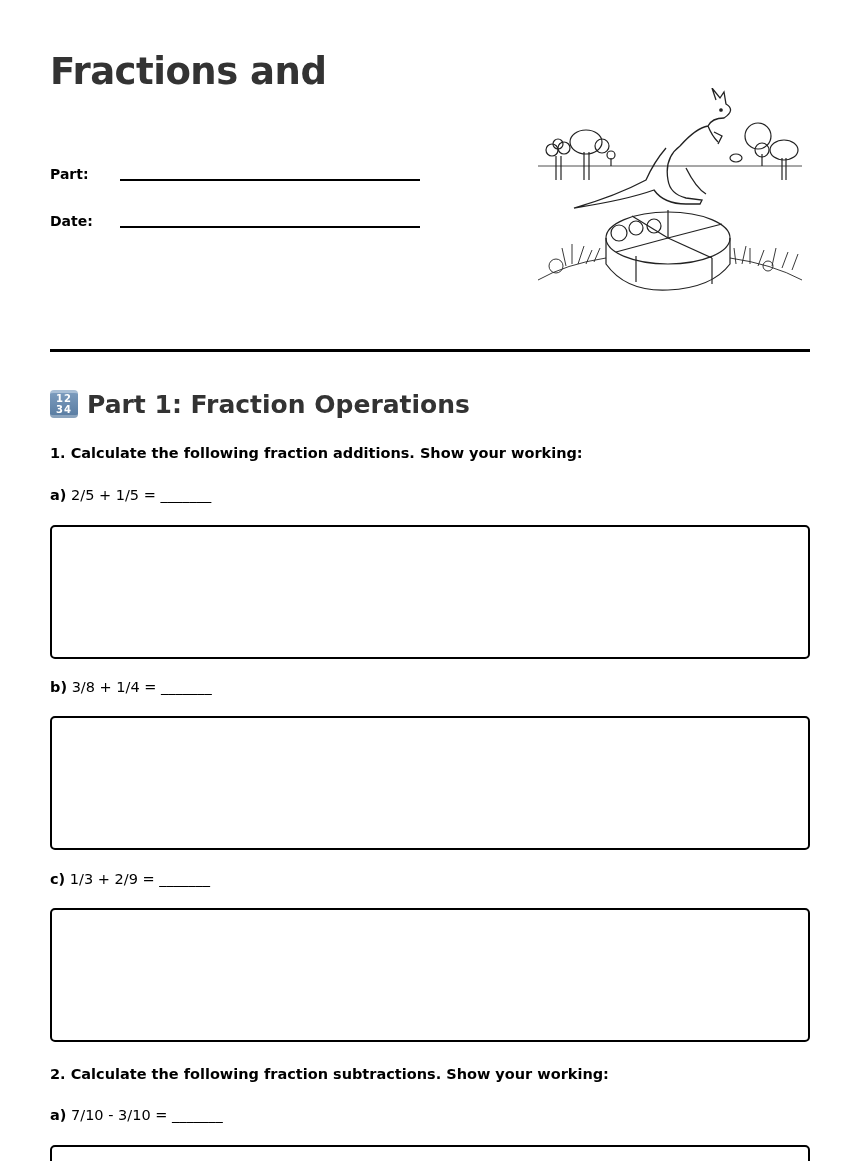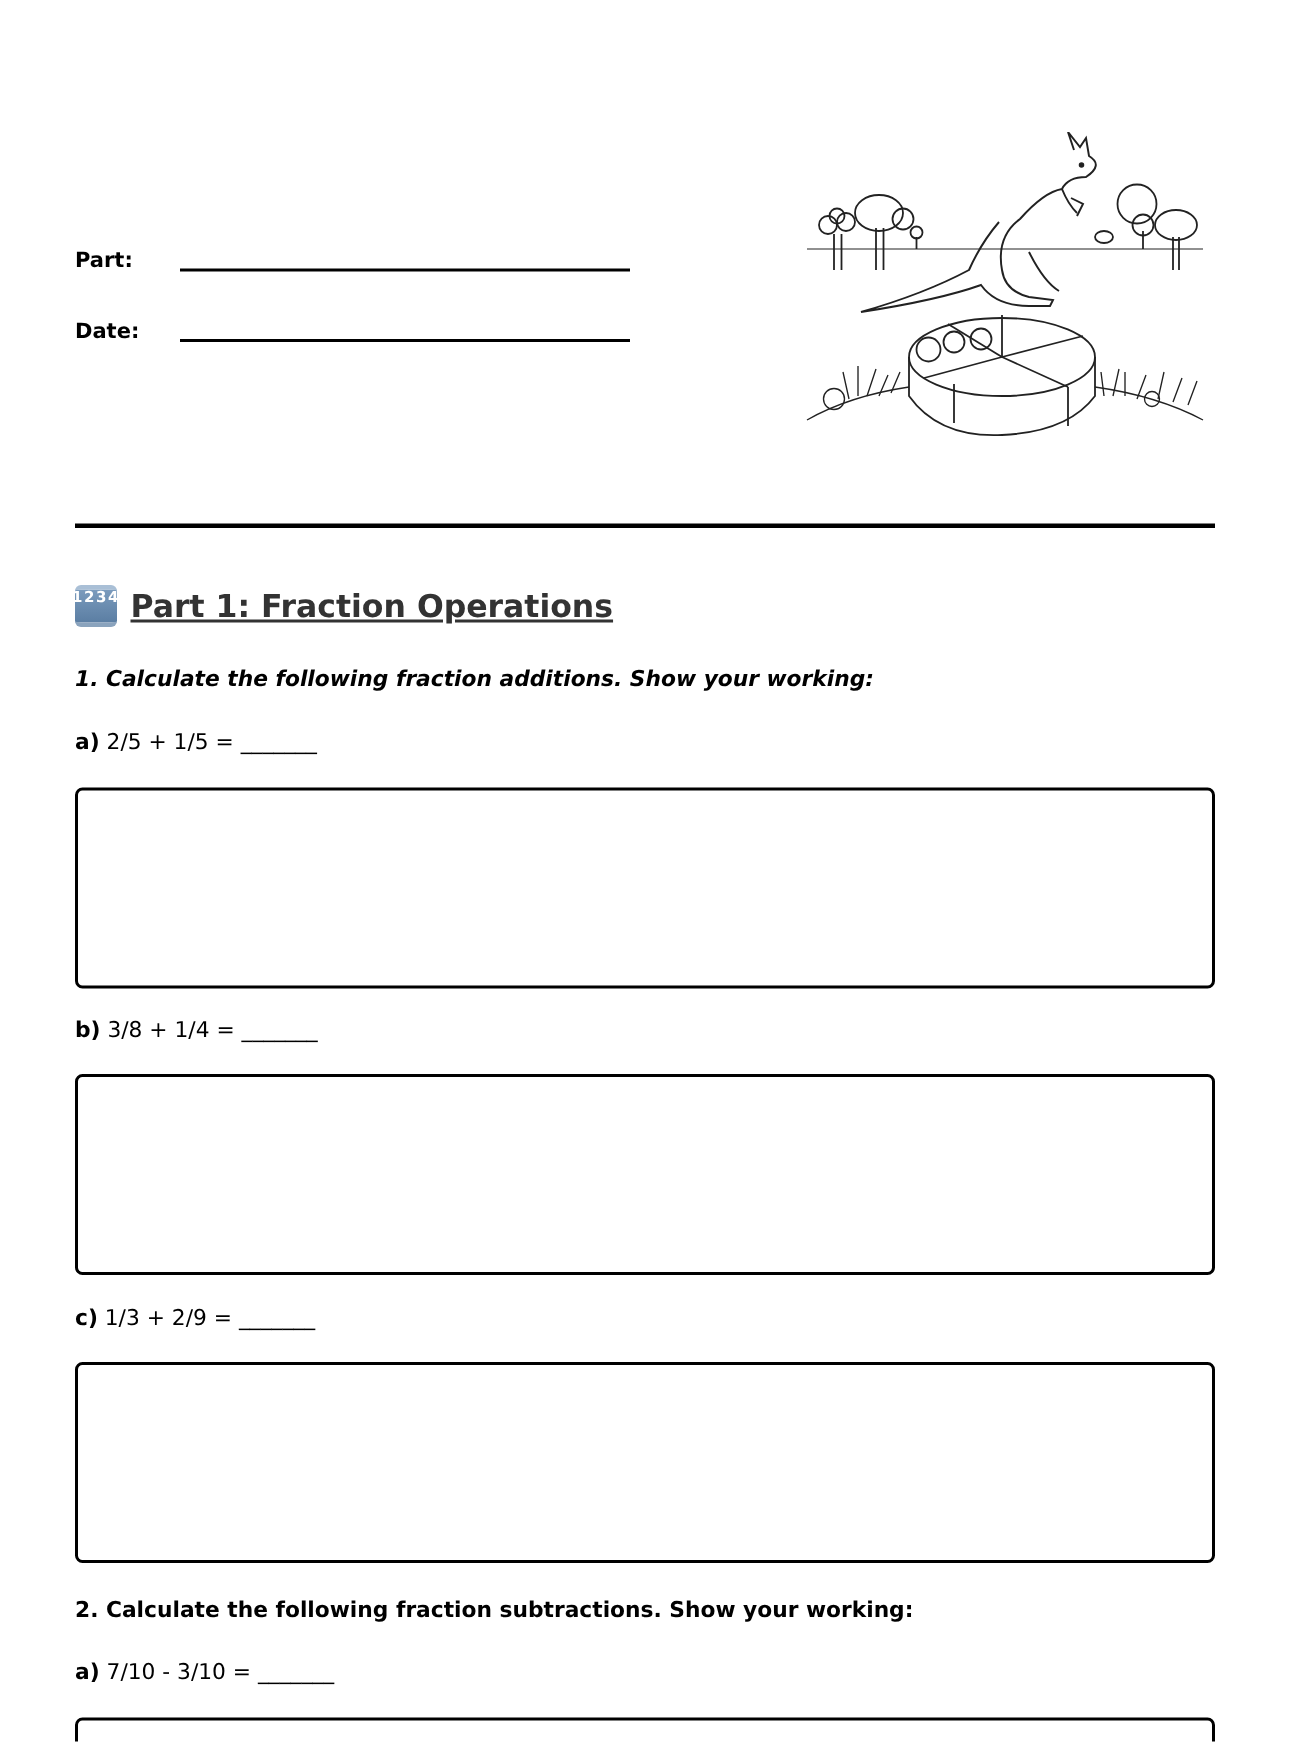--- a/index.html
+++ b/index.html
@@ -16,37 +16,37 @@
     }
     .field-row { position: absolute; left: 50px; width: 370px; height: 24px; }
     .field-label { position: absolute; left: 0; top: 0; font-size: 14px; font-weight: bold; color: #000; }
     .field-line { position: absolute; left: 70px; top: 13px; width: 300px; height: 0; border-bottom: 2px solid #000; }
     .illus { position: absolute; left: 536px; top: 88px; width: 270px; height: 210px; }
     .rule { position: absolute; left: 50px; top: 349px; width: 760px; height: 3px; background: #000; }
     .section-head { position: absolute; left: 50px; top: 389px; height: 30px; display: flex; align-items: center; }
     .section-icon {
       width: 28px; height: 28px; border-radius: 4px; background: linear-gradient(#7b9bbd, #5b7ea3);
       color: #fff; font-size: 10px; font-weight: bold; line-height: 11px; text-align: center;
-      display: flex; flex-direction: row; justify-content: center; letter-spacing: 1px;
+      display: flex; flex-direction: column; justify-content: center; letter-spacing: 1px;
       box-sizing: border-box; border-top: 3px solid #a9bfd6; border-bottom: 3px solid #8aa3bd;
     }
-    .section-title { margin-left: 9px; font-size: 21px; font-weight: bold; color: #333; text-decoration: underline; }
+    .section-title { margin-left: 9px; font-size: 25px; font-weight: bold; color: #333; }
     .q-head { position: absolute; left: 50px; font-size: 14.5px; font-weight: bold; color: #000; }
     .sub { position: absolute; left: 50px; font-size: 14.5px; color: #000; }
     .sub b { font-weight: bold; }
     .box {
       position: absolute; left: 50px; width: 760px; box-sizing: border-box;
       border: 2px solid #000; border-radius: 5px; background: #fff;
     }
   </style>
 </head>
 <body>
 
 <h1 class="title">
-  <br>
+  <span>Fractions and</span><br>
 </h1>
 
 <div class="field-row" style="top:166px;">
   <span class="field-label">Part:</span>
   <span class="field-line"></span>
 </div>
 <div class="field-row" style="top:213px;">
   <span class="field-label">Date:</span>
   <span class="field-line"></span>
 </div>
@@ -117,21 +117,21 @@
 <div class="rule"></div>
 
 <div class="section-head">
   <div class="section-icon">
     <span>12</span>
     <span>34</span>
   </div>
   <span class="section-title">Part 1: Fraction Operations</span>
 </div>
 
-<div class="q-head" style="top:445px;font-style:italic;">1. Calculate the following fraction additions. Show your working:</div>
+<div class="q-head" style="top:445px;">1. Calculate the following fraction additions. Show your working:</div>
 
 <div class="sub" style="top:487px;">
   <b>a)</b>
   <span>2/5 + 1/5 = _______</span>
 </div>
 <div class="box" style="top:525px; height:134px;"></div>
 
 <div class="sub" style="top:679px;">
   <b>b)</b>
   <span>3/8 + 1/4 = _______</span>

